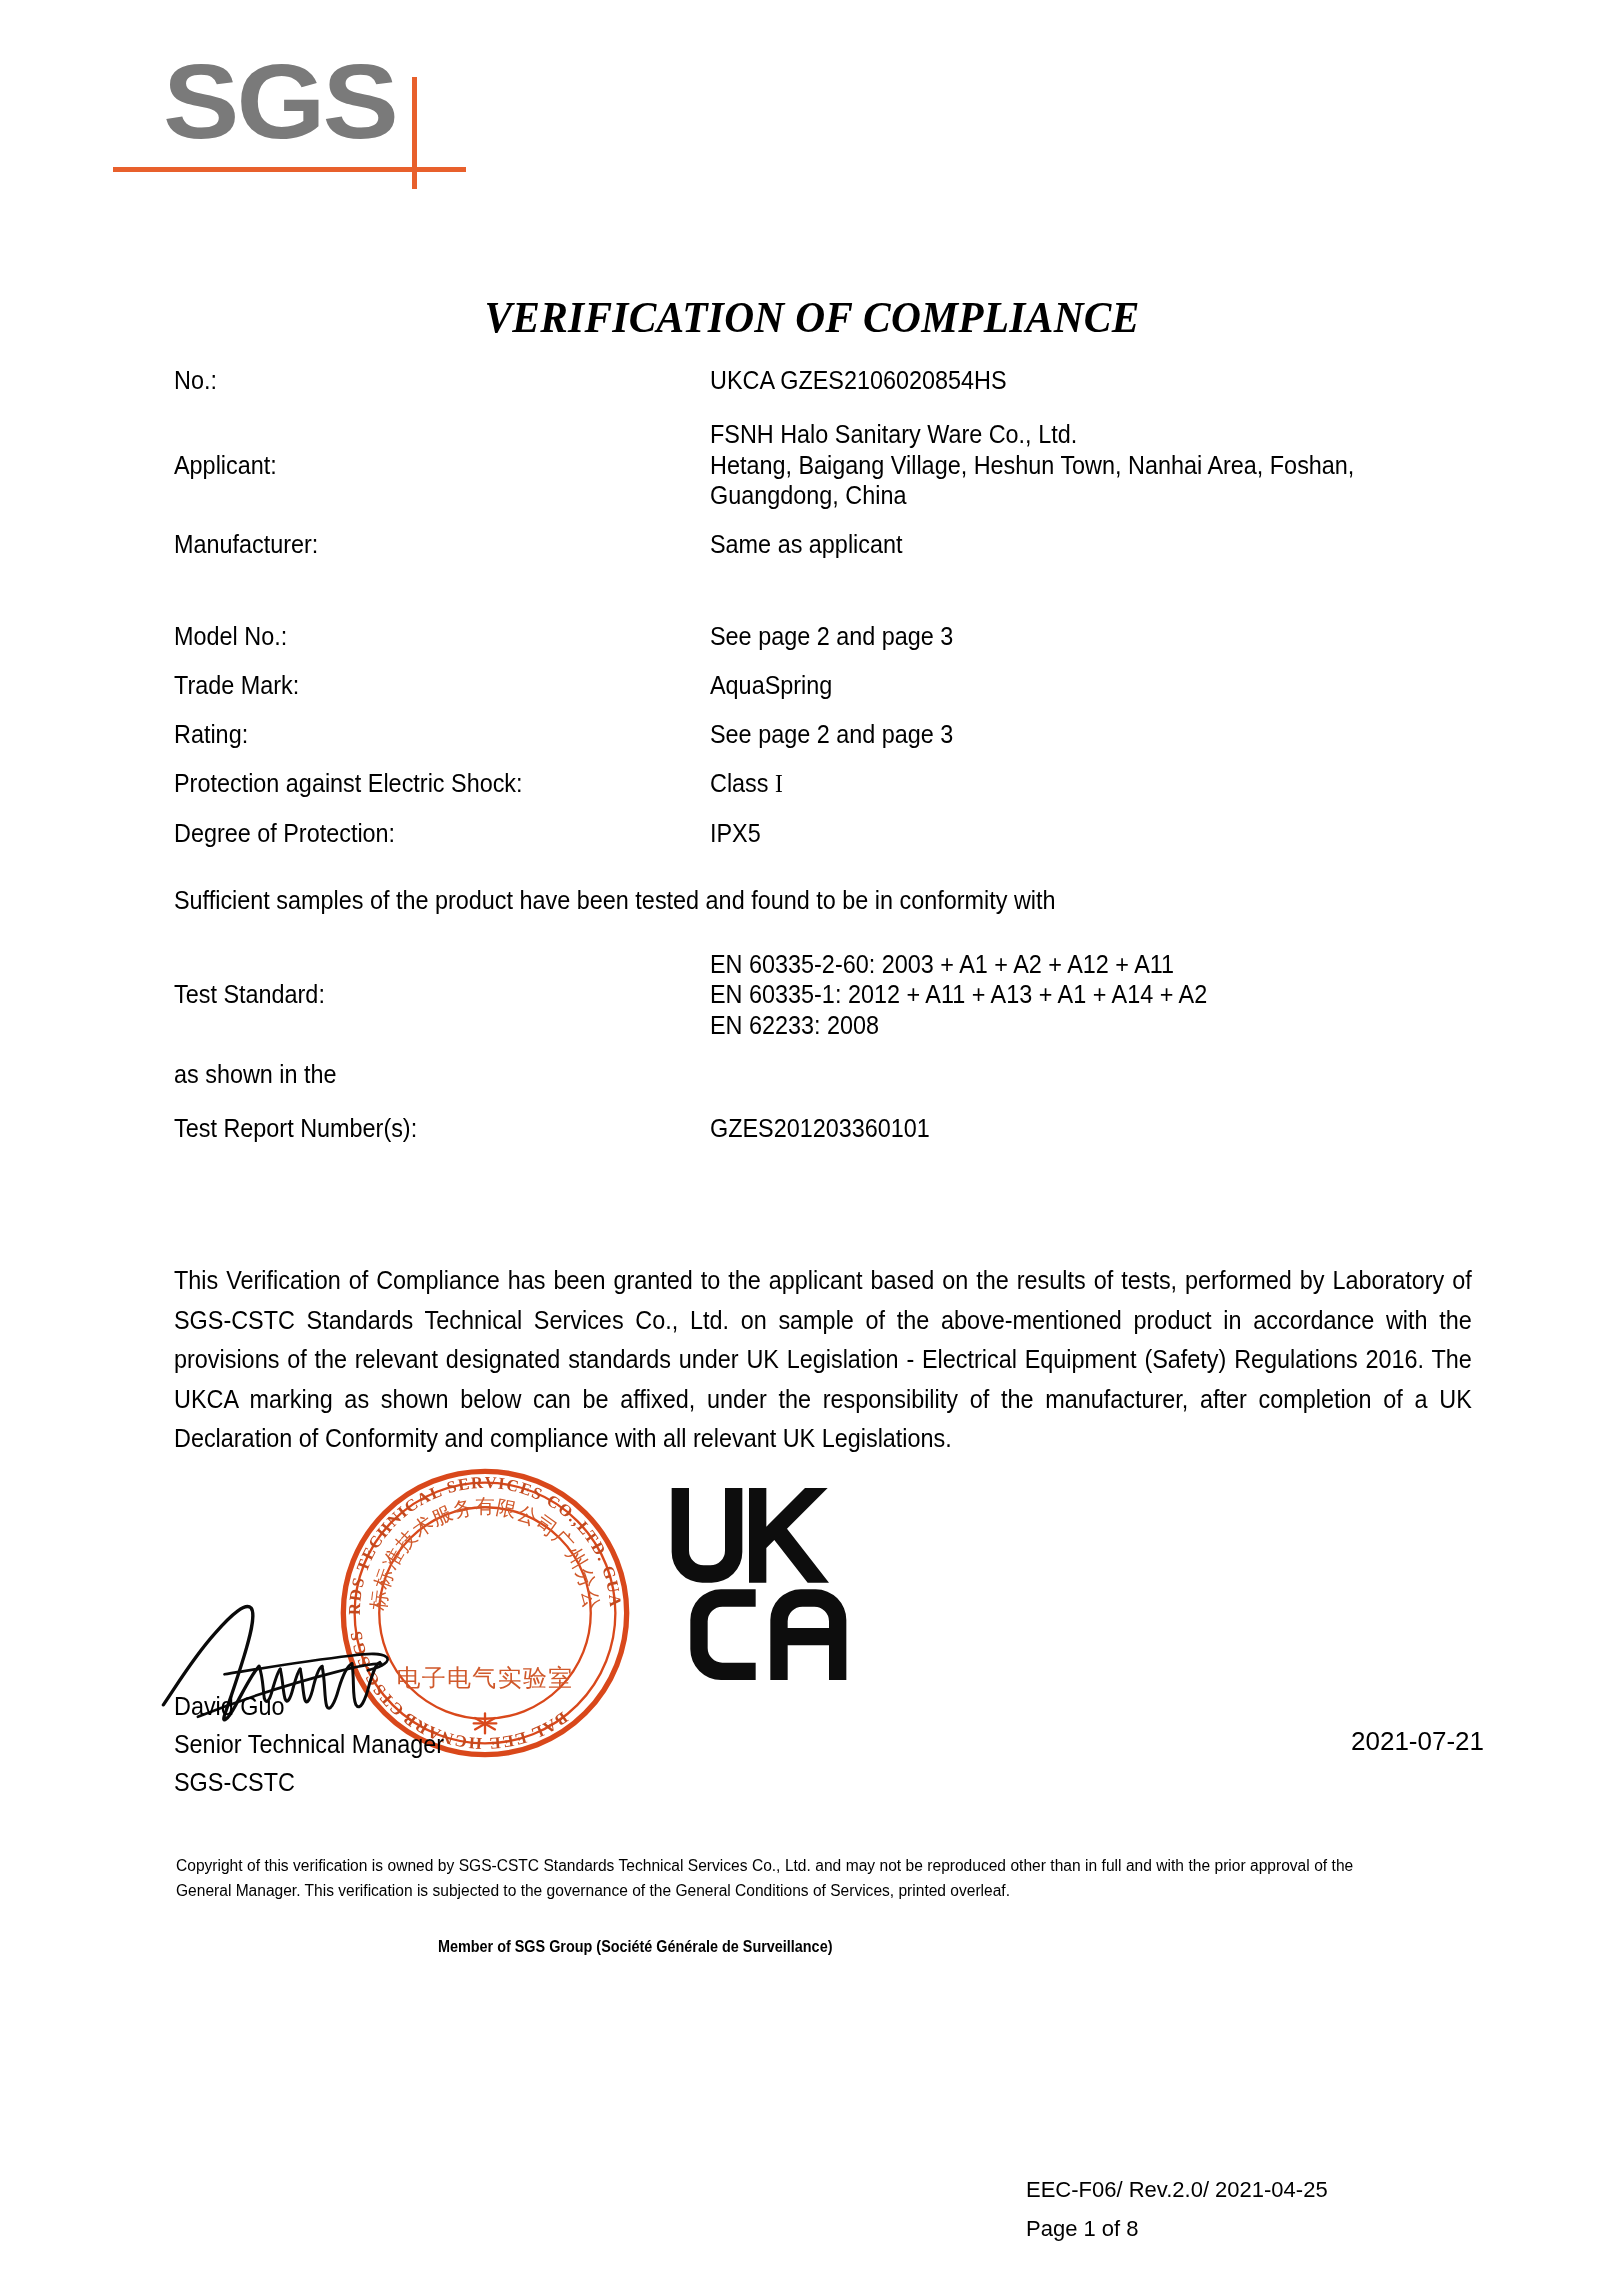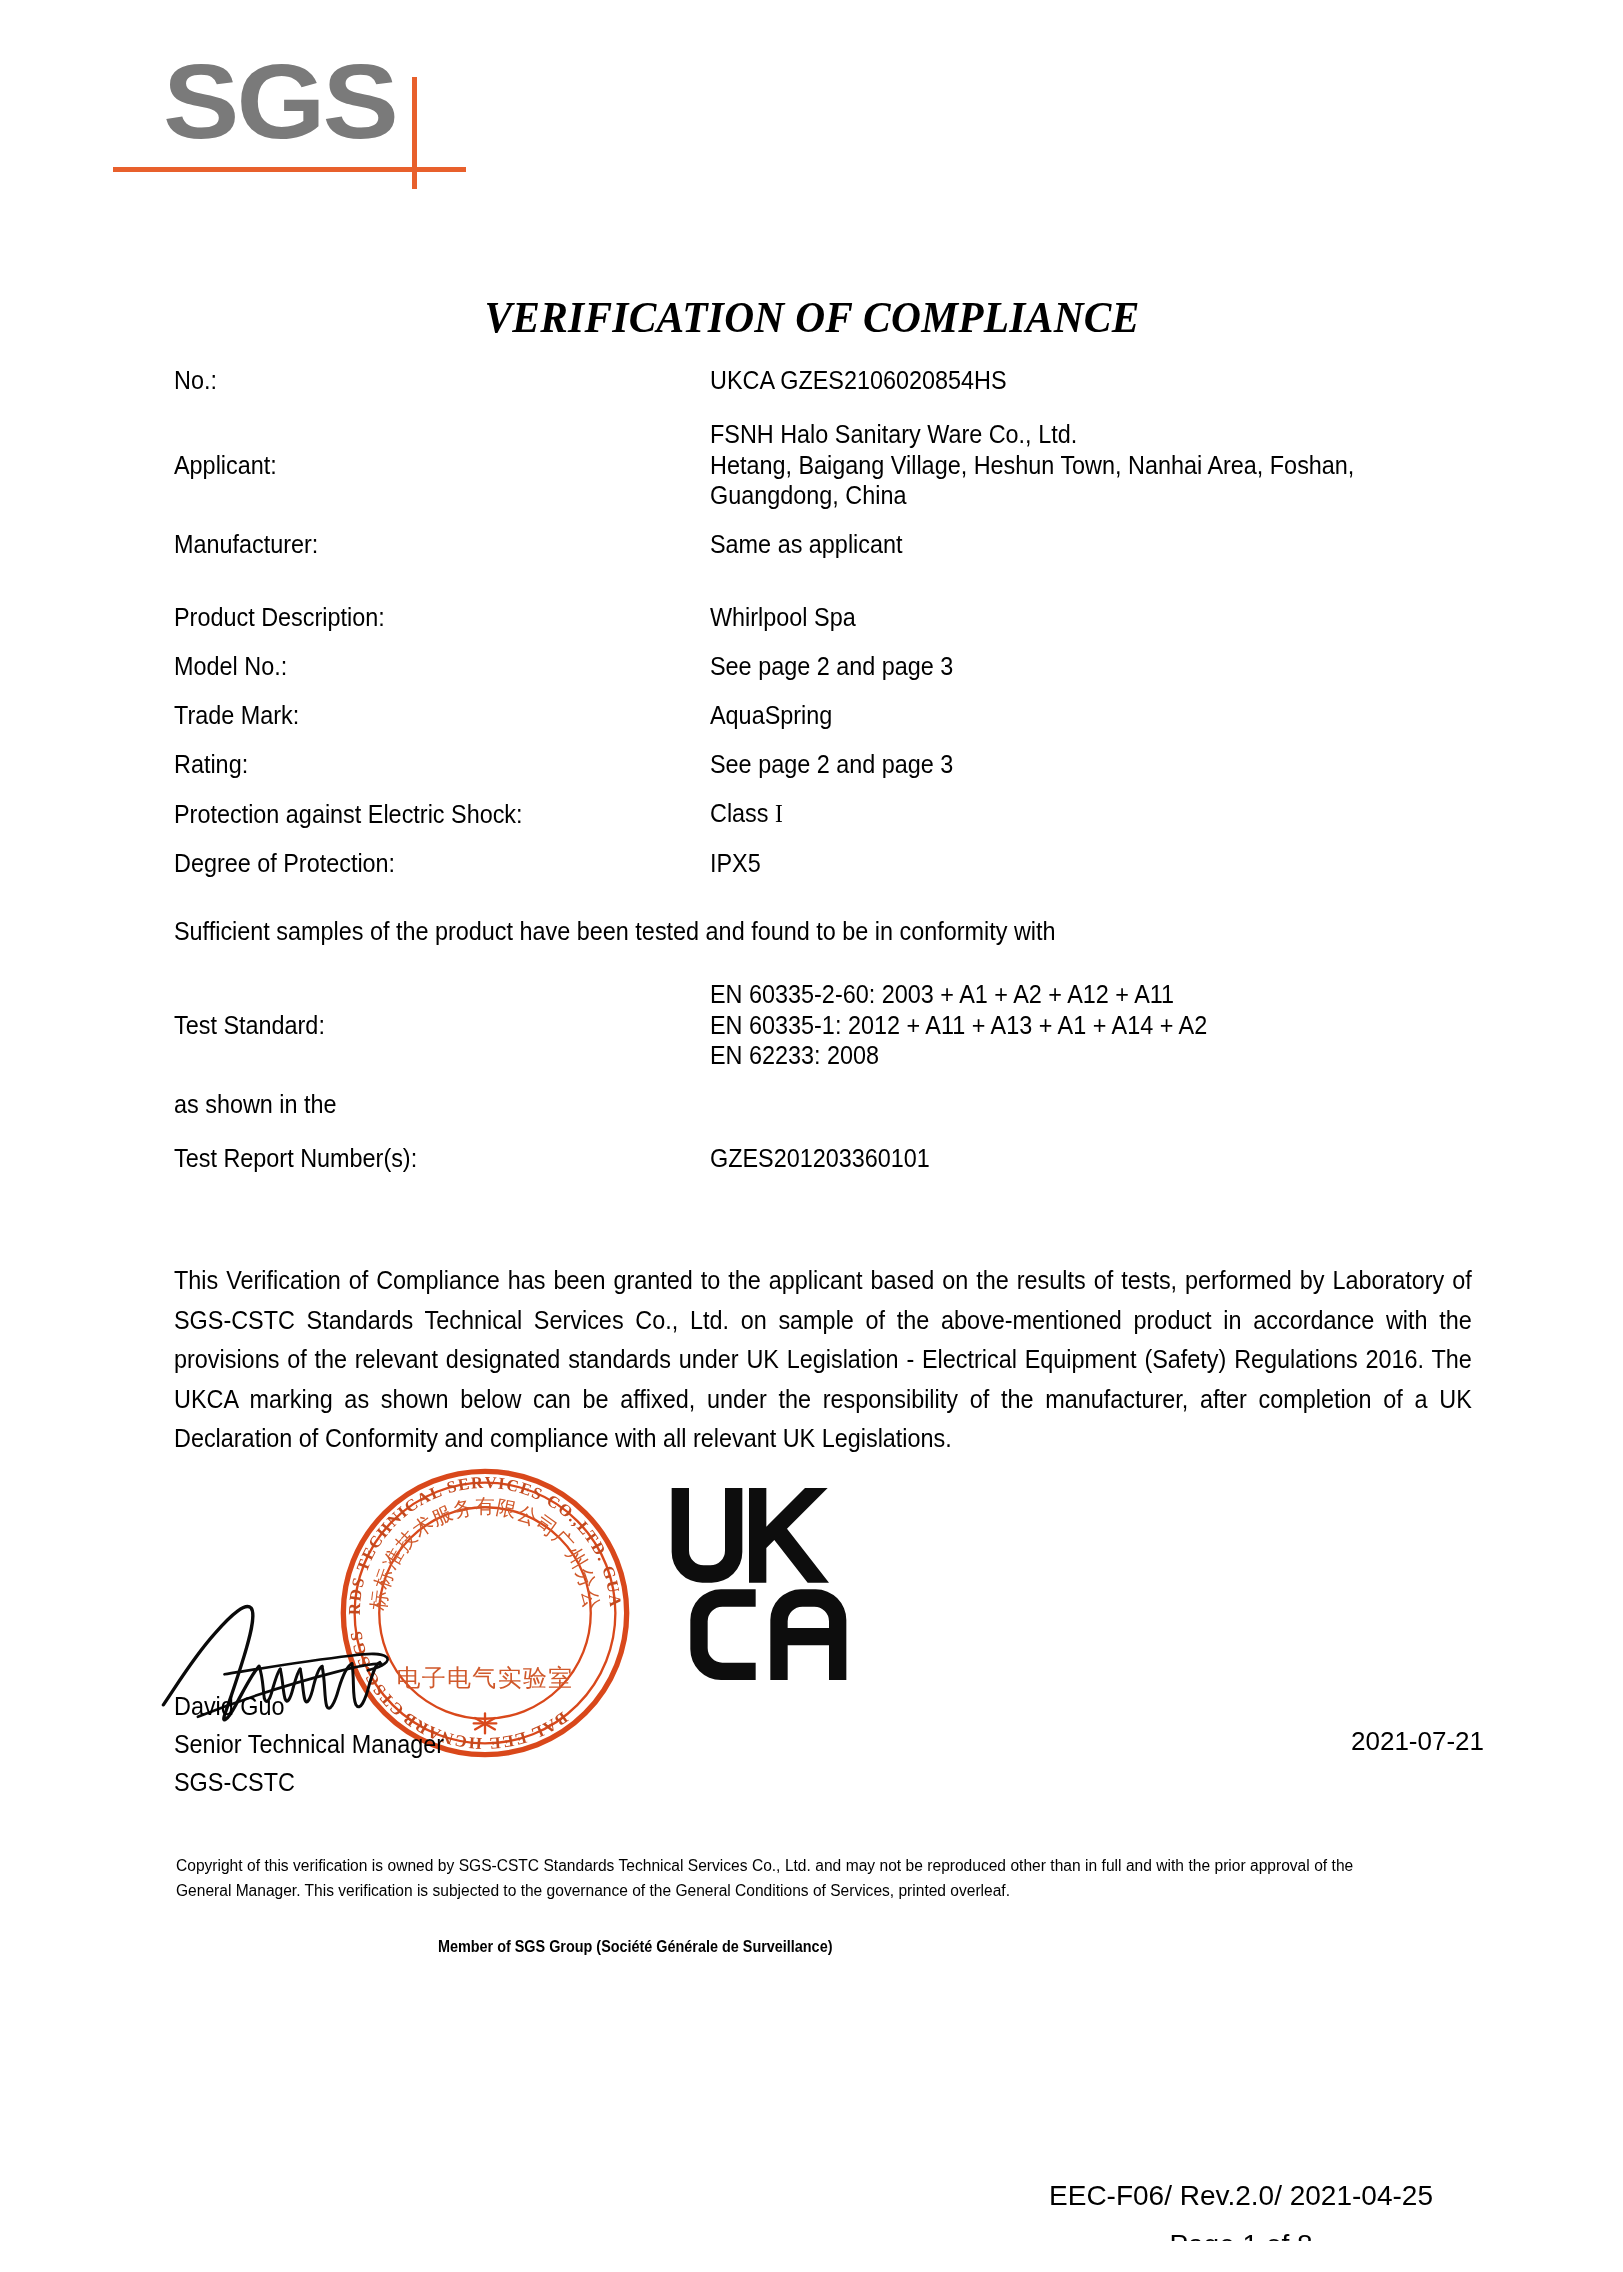--- a/index.html
+++ b/index.html
@@ -208,25 +208,25 @@
     font-weight: bold;
   }
   .member-line span {
     display: inline-block;
     transform: scaleX(0.9);
   }
 
   
   .footer-right {
     position: absolute;
-    left: 998px;
+    left: 1026px;
     top: 2171px;
     width: 486px;
-    text-align: center;
-    font-size: 28px;
+    text-align: left;
+    font-size: 22px;
     line-height: 1.75;
   }
   .footer-right .ln { display: block; }
 </style>
 </head>
 <body>
 
 <div class="page">
 
   <div class="logo-block">
@@ -260,24 +260,20 @@
     <div class="row">
       <div class="lbl">Manufacturer:</div>
       <div class="val">Same as applicant</div>
     </div>
 
     <div class="gap-md"></div>
 
 
     <div class="gap-sm"></div>
 
-    <div class="row">
-      <div class="lbl">Product Description:</div>
-      <div class="val">Whirlpool Spa</div>
-    </div>
 
     <div class="gap-sm"></div>
 
     <div class="row">
       <div class="lbl">Model No.:</div>
       <div class="val">See page 2 and page 3</div>
     </div>
 
     <div class="gap-sm"></div>
 

